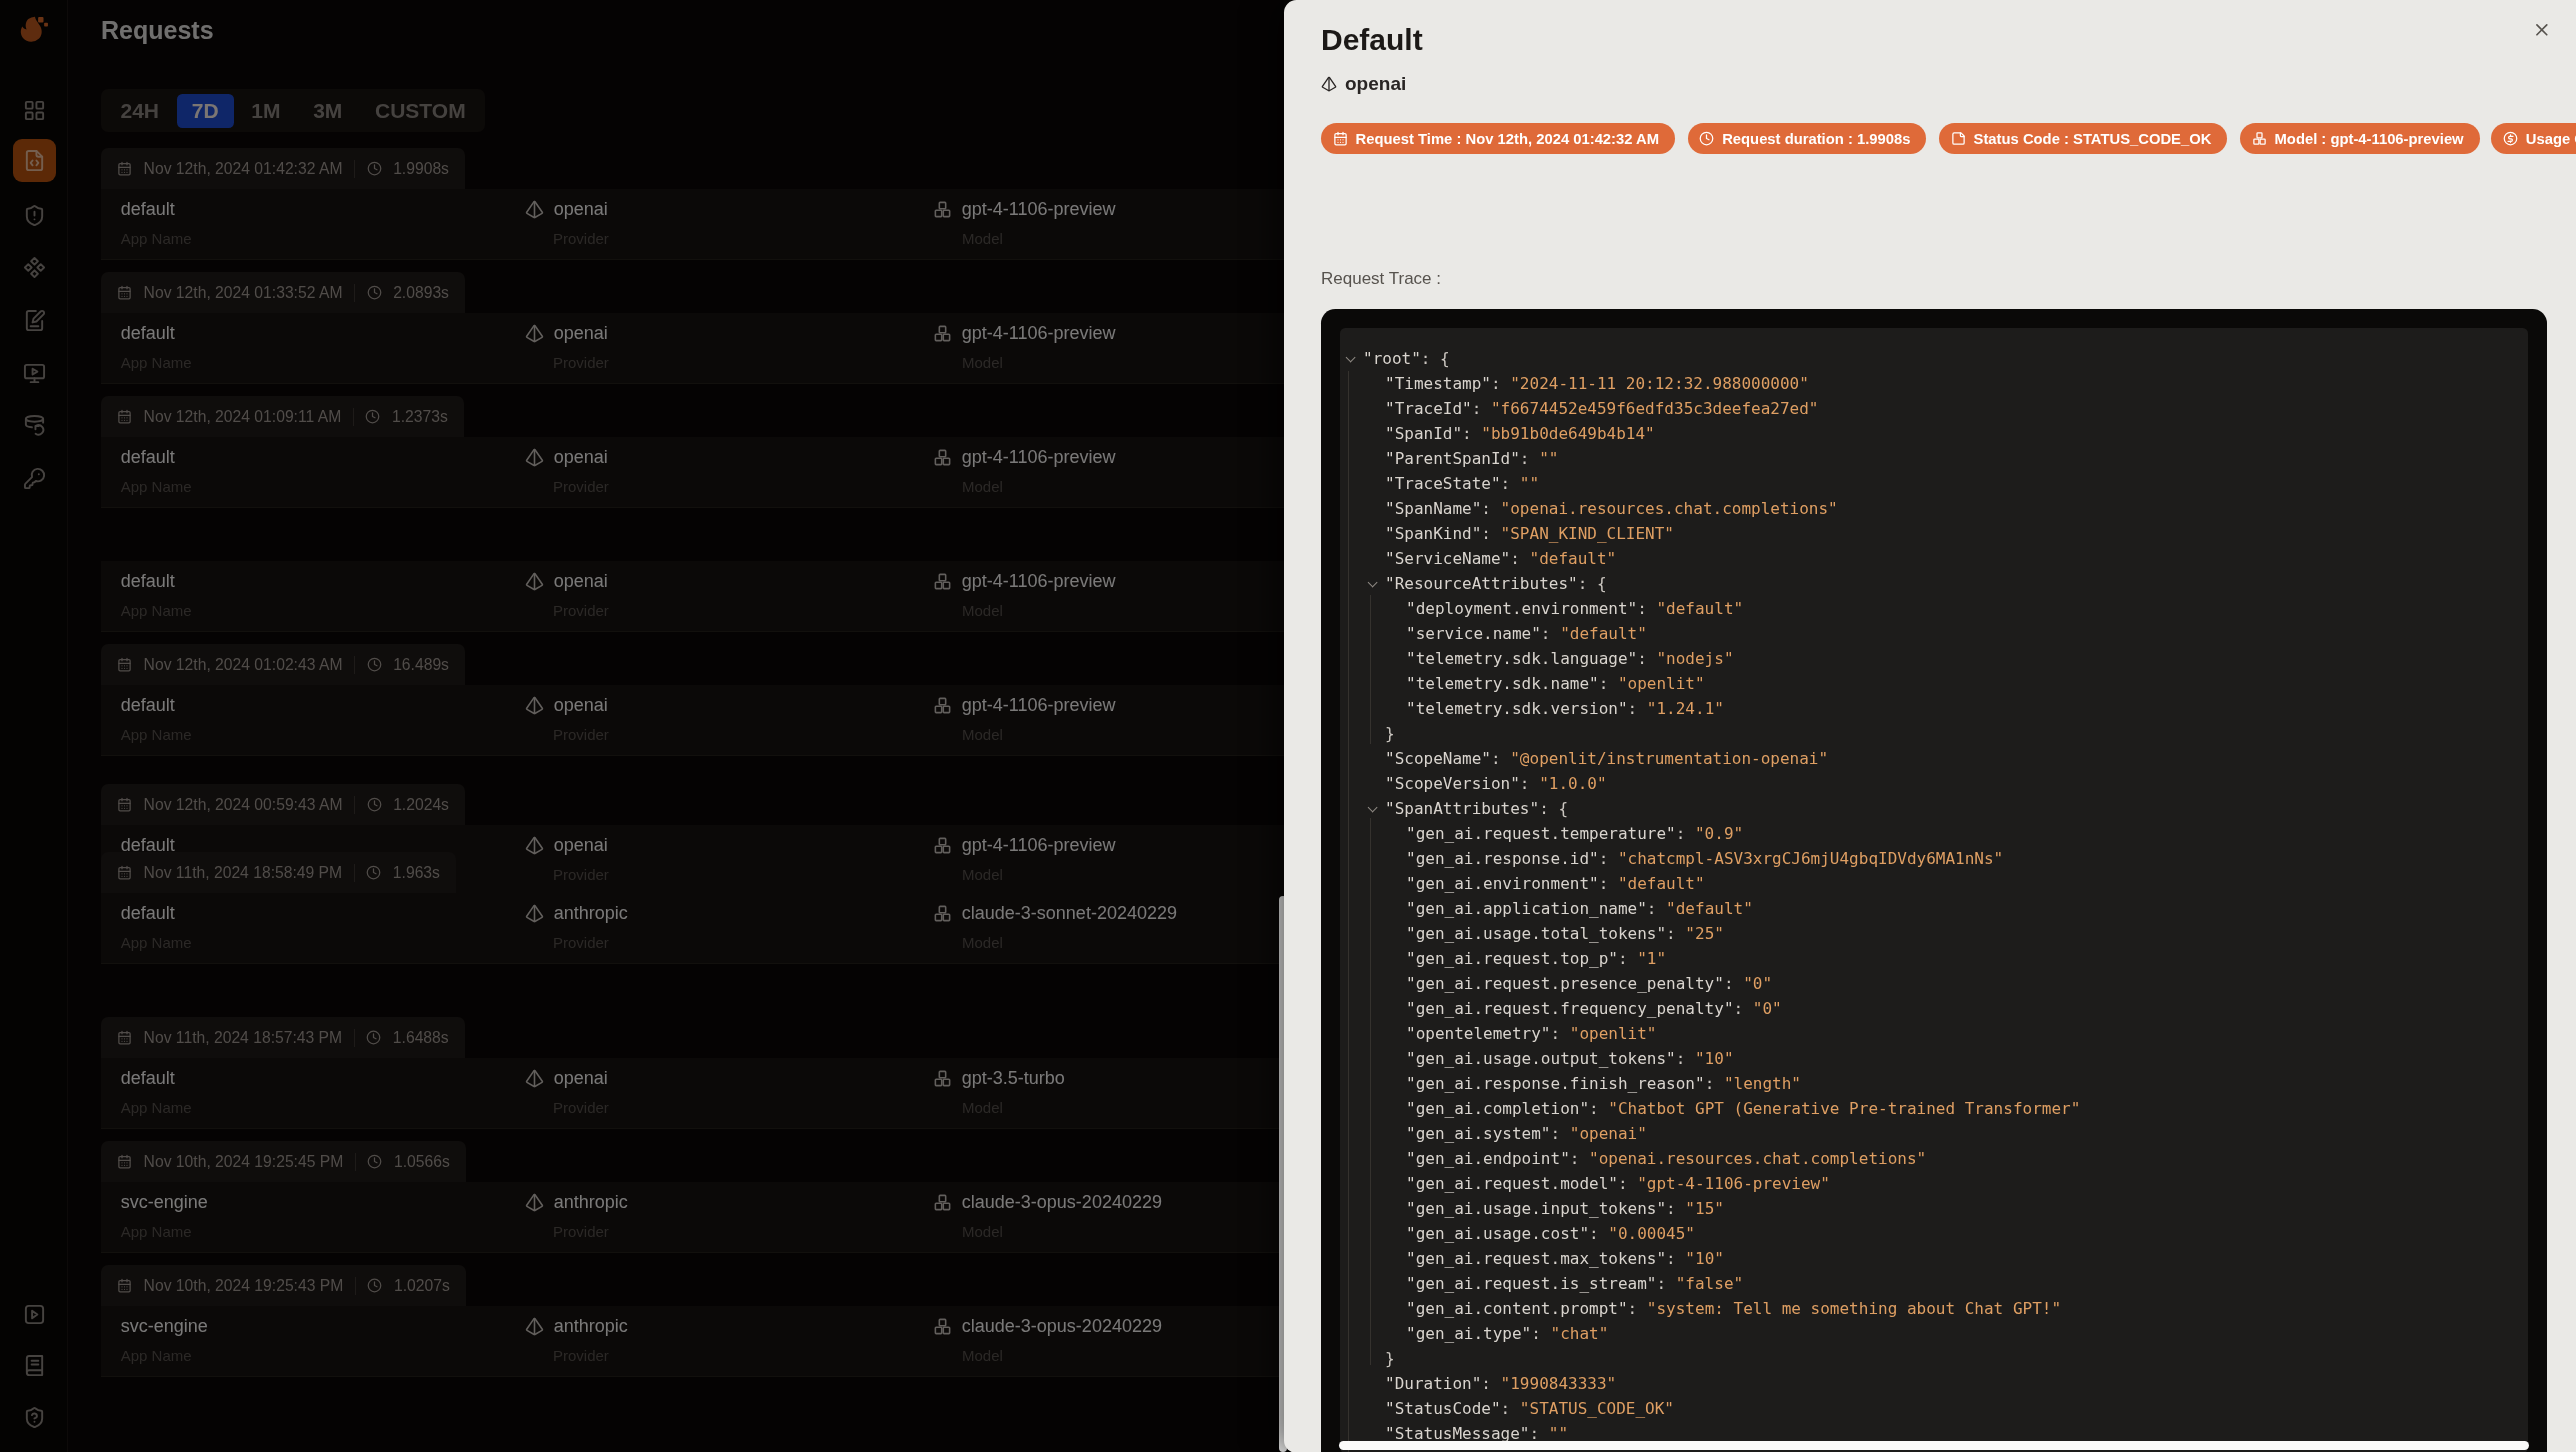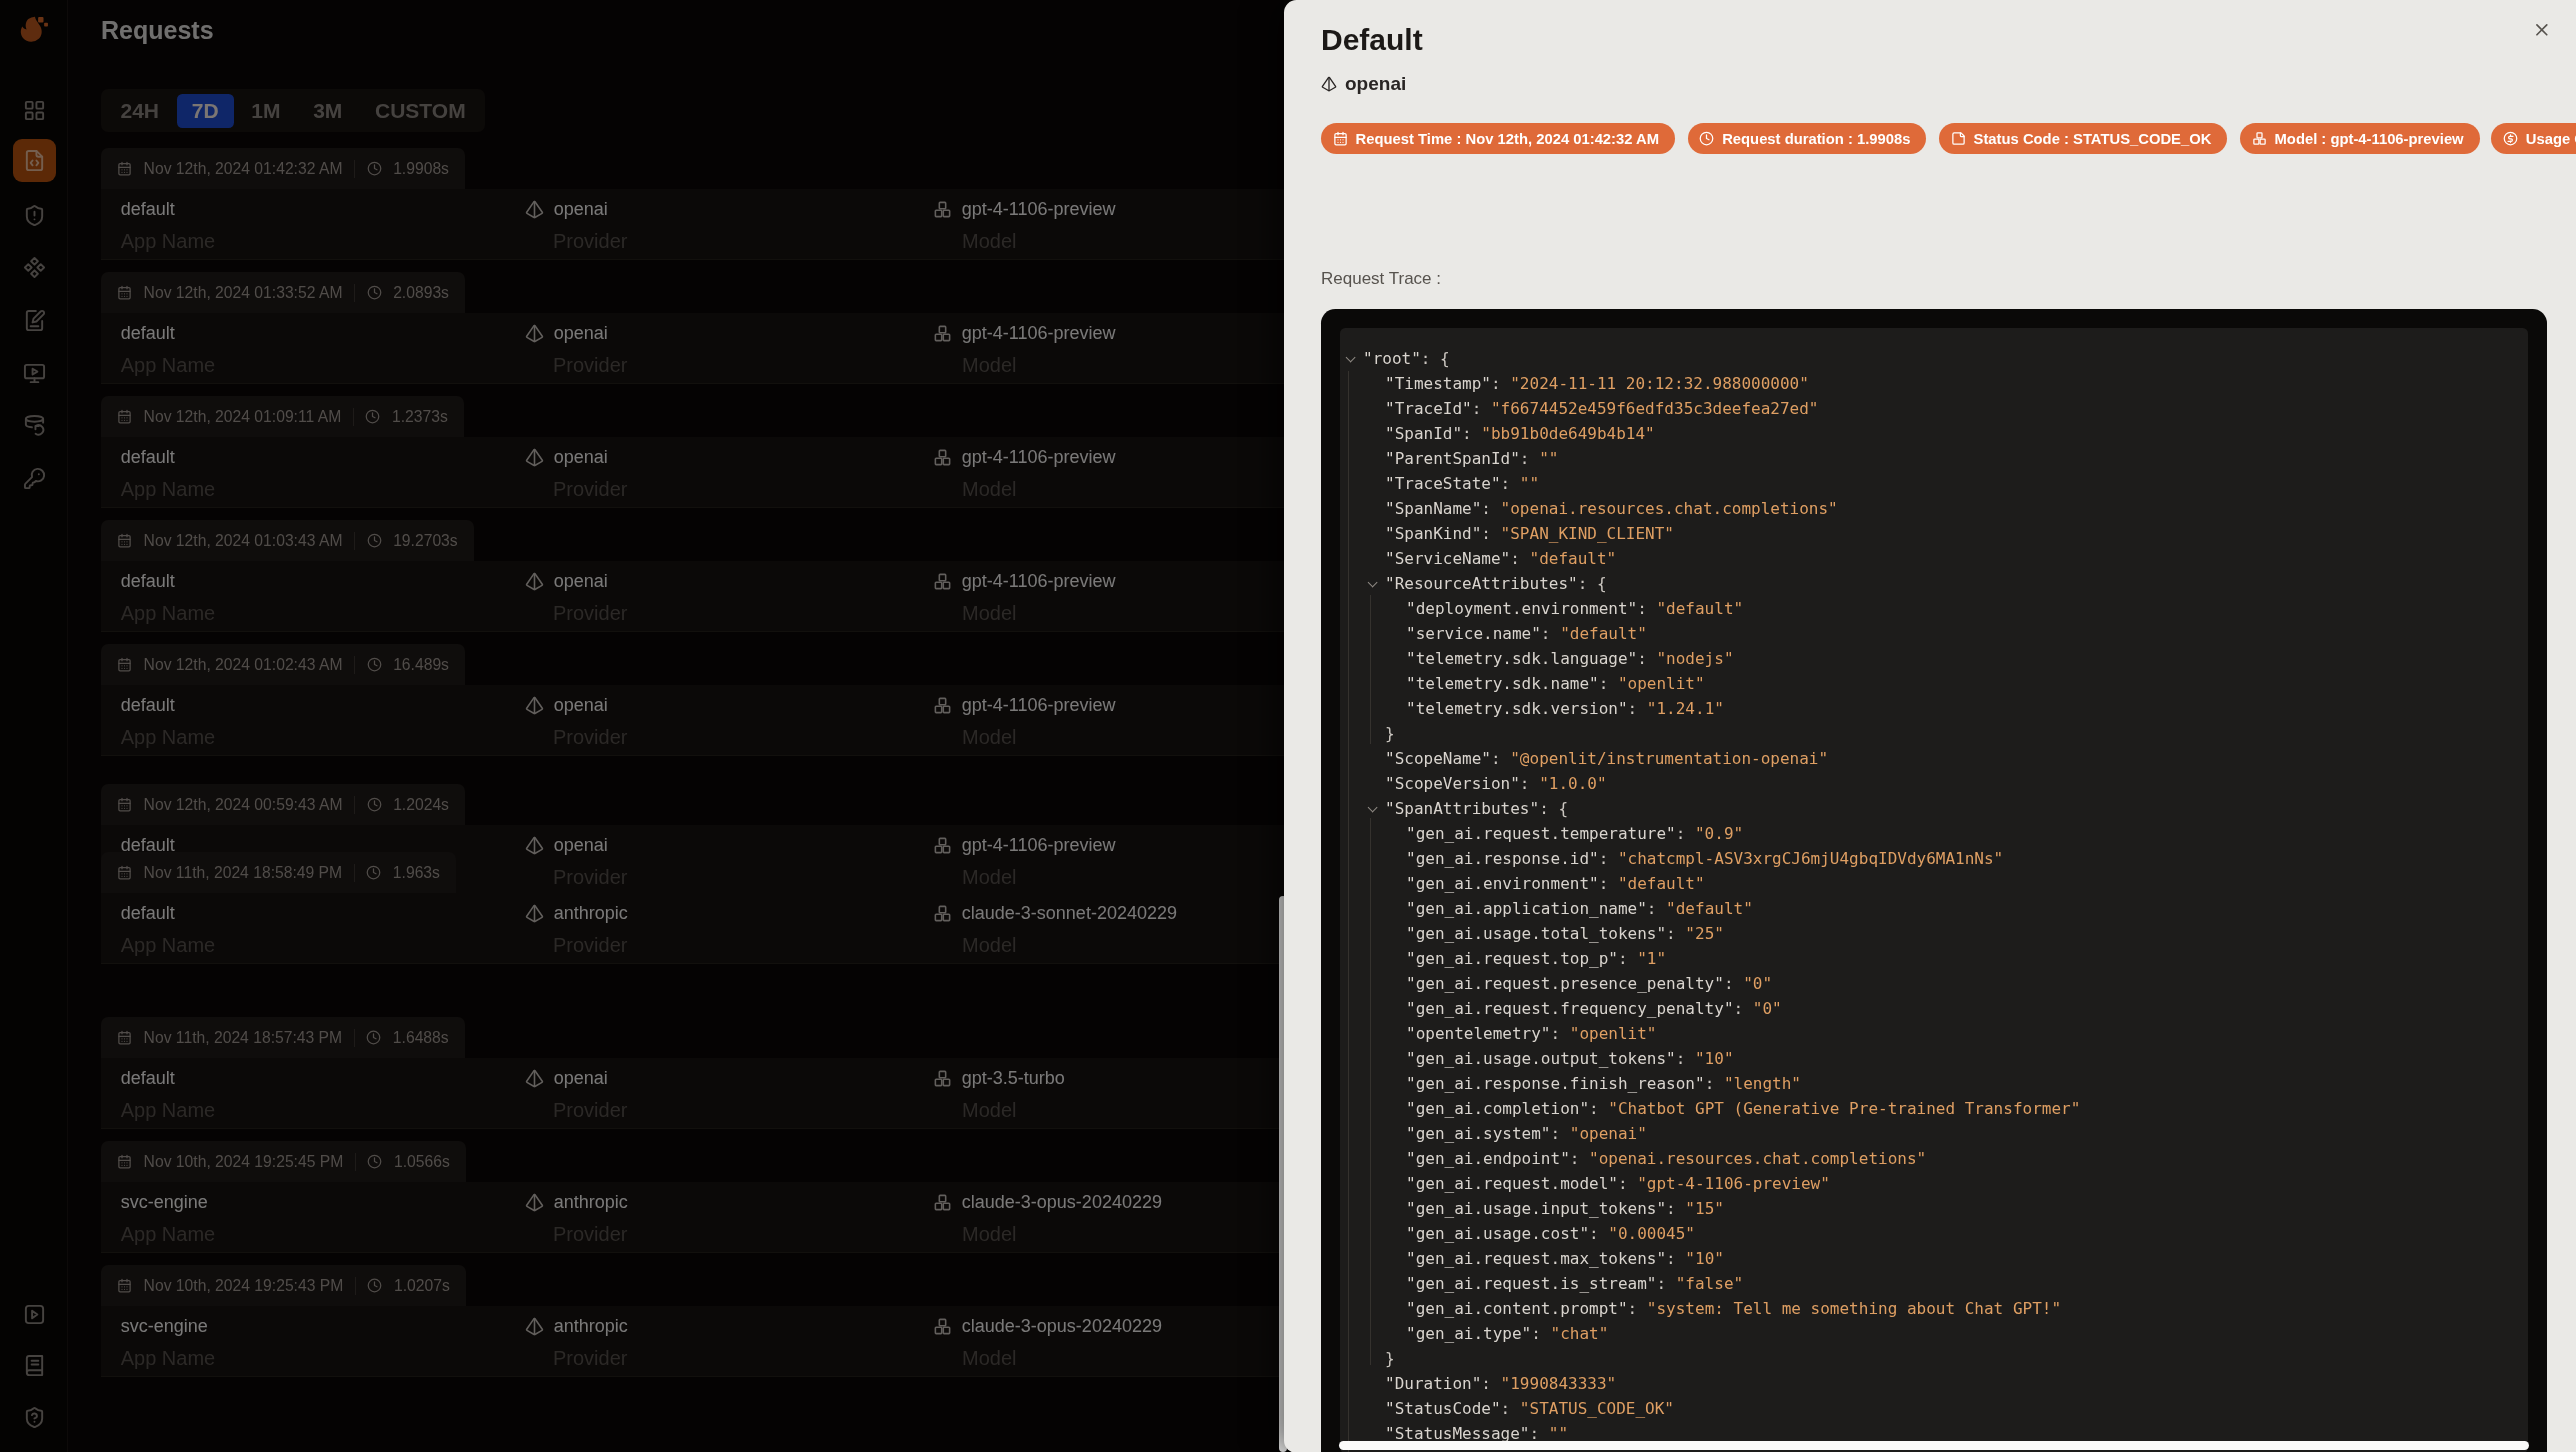--- a/index.html
+++ b/index.html
@@ -28,21 +28,21 @@
   .r-card { position:absolute; left:33px; width:1308px; height:112px; }
   .strip { display:inline-flex; align-items:center; height:41px; background:#1c1917;
            border-radius:7.2px 7.2px 0 0; padding:0 16px; gap:11.6px; color:#a39d97; font-size:15.7px; }
   .strip svg { width:15px; height:15px; }
   .vsep { width:0.9px; height:18px; background:#3b3834; }
   .r-body { position:absolute; top:41px; left:0; right:0; bottom:0; background:#131110;
             border-bottom:0.9px solid #232019; border-radius:0 7.2px 7.2px 0; }
   .col { position:absolute; top:9.8px; }
   .col .line1 { display:flex; align-items:center; gap:9.8px; font-size:18px; color:#fafaf9; }
   .col .line1 svg { width:19px; height:19px; color:#c9c4be; }
-  .col .line2 { margin-top:10.7px; font-size:20px; color:#57534e; }
+  .col .line2 { margin-top:10.7px; font-size:15px; color:#57534e; }
   .c1 { left:19.7px; } .c2 { left:424px; } .c3 { left:832px; }
 
   .dim { position:absolute; left:0; top:0; width:1284px; height:100%;
          background:rgba(4,2,1,0.52); z-index:4; }
   .vscroll { position:absolute; left:1279px; top:896px; width:8px; height:556px;
              background:#f3f3f2; border-radius:4.5px; z-index:6; }
 
   
   .sheet { position:absolute; left:1284px; top:0; width:1292px; height:1453px;
            background:#eae9e6; border-radius:12.5px 0 0 12.5px; z-index:7;
@@ -297,34 +297,21 @@
                 <svg class="" viewBox="0 0 24 24" fill="none" stroke="currentColor" stroke-width="2" stroke-linecap="round" stroke-linejoin="round">
                   <rect x="3" y="13" width="8" height="8" rx="1"></rect>
                   <rect x="13" y="13" width="8" height="8" rx="1"></rect>
                   <rect x="8" y="3" width="8" height="8" rx="1"></rect>
                 </svg>
                 <span>gpt-4-1106-preview</span>
               </div>
               <div class="line2" style="margin-left:29px">Model</div>
             </div>
           </div></div>
-        <div class="r-card" style="top: 520px;"><div class="strip">
-            <svg class="" viewBox="0 0 24 24" fill="none" stroke="currentColor" stroke-width="2" stroke-linecap="round" stroke-linejoin="round">
-              <rect x="3" y="4" width="18" height="18" rx="2"></rect>
-              <path d="M16 2v4M8 2v4M3 10h18"></path>
-              <path d="M8 14h.01M12 14h.01M16 14h.01M8 18h.01M12 18h.01M16 18h.01"></path>
-            </svg>
-            <span>Nov 12th, 2024 01:03:43 AM</span>
-            <div class="vsep"></div>
-            <svg class="" viewBox="0 0 24 24" fill="none" stroke="currentColor" stroke-width="2" stroke-linecap="round" stroke-linejoin="round">
-              <circle cx="12" cy="12" r="10"></circle>
-              <path d="M12 6v6l4 2"></path>
-            </svg>
-            <span>19.2703s</span>
-          </div><div class="r-body">
+        <div class="r-card" style="top: 520px;"><div class="r-body">
             <div class="col c1">
               <div class="line1">
                 <span>default</span>
               </div>
               <div class="line2">App Name</div>
             </div>
             <div class="col c2">
               <div class="line1">
                 <svg class="" viewBox="0 0 24 24" fill="none" stroke="currentColor" stroke-width="2" stroke-linecap="round" stroke-linejoin="round">
                   <path d="M2.5 16.88a1 1 0 0 1-.32-1.43l9-13.02a1 1 0 0 1 1.64 0l9 13.01a1 1 0 0 1-.32 1.44l-8.51 4.86a2 2 0 0 1-1.98 0Z"></path>

